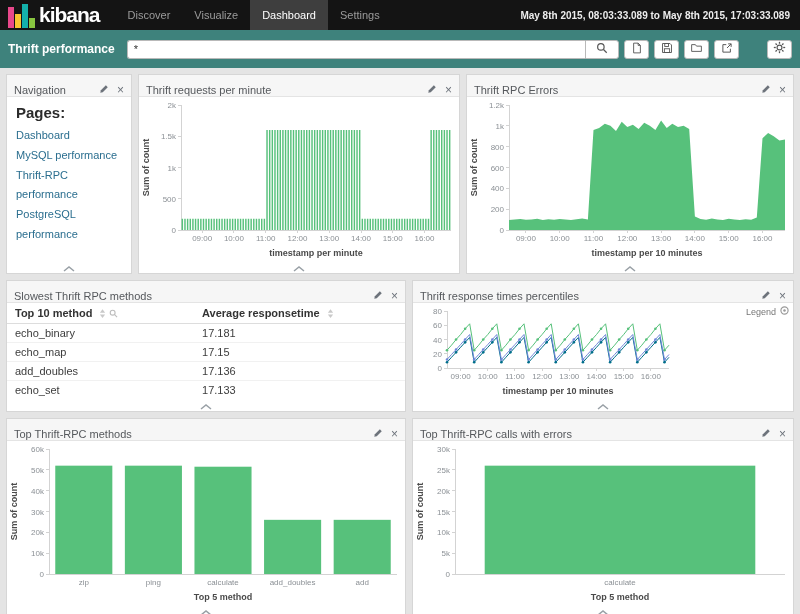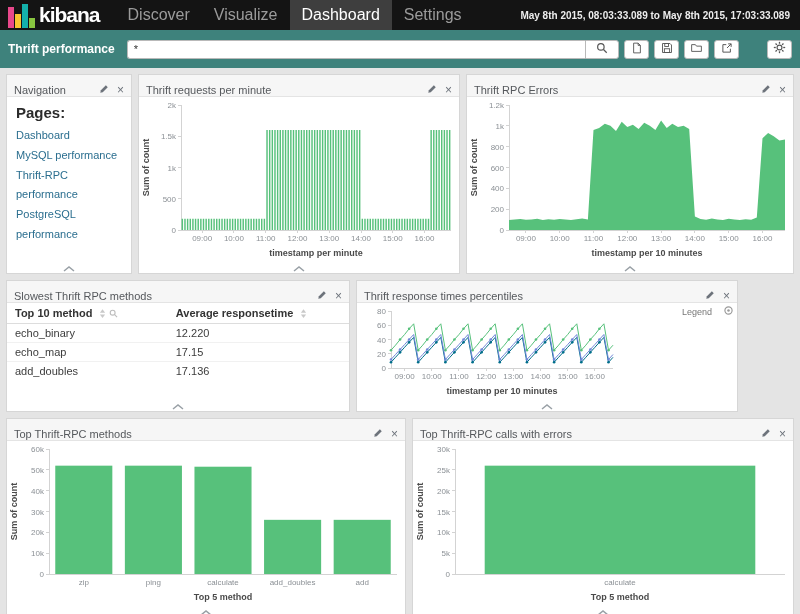--- a/index.html
+++ b/index.html
@@ -4,21 +4,21 @@
 <style>
 *{box-sizing:border-box;margin:0;padding:0}
 html,body{width:800px;height:614px;overflow:hidden;font-family:"Liberation Sans",sans-serif;background:#e4e4e4}
 
 .topbar{height:30px;background:#141414;display:flex;align-items:center;color:#fff}
 .brand{display:flex;align-items:center;height:30px;padding:0 8px;cursor:pointer}
 .logo-bars{display:flex;align-items:flex-end;height:26px;margin-right:3px}
 .logo-bars i{display:block;width:6px;margin-right:1px}
 .brand-text{font-size:21px;font-weight:bold;letter-spacing:-1px;color:#fff}
 .nav{display:flex;height:30px;margin-left:8px}
-.nav-item{padding:0 12px;line-height:30px;font-size:16px;color:#9b9b9b;cursor:pointer}
+.nav-item{padding:0 12px;line-height:30px;font-size:11px;color:#9b9b9b;cursor:pointer}
 .nav-item.active{background:#3e3e3e;color:#fff}
 .timerange{margin-left:auto;padding-right:10px;font-size:10px;font-weight:bold;color:#ededed;cursor:pointer;white-space:nowrap}
 
 .toolbar{height:38px;background:#3e827c;display:flex;align-items:center;padding:0 8px}
 .toolbar-title{color:#fff;font-weight:bold;font-size:12px;padding-right:12px;white-space:nowrap}
 .searchwrap{flex:1;display:flex;height:19px}
 .search-input{flex:1;border:1px solid #b9b9b9;border-right:none;border-radius:3px 0 0 3px;padding:0 6px;font-size:11px;color:#333;outline:none}
 .search-btn{width:34px;background:#fff;border:1px solid #b9b9b9;border-radius:0 3px 3px 0;display:flex;align-items:center;justify-content:center;cursor:pointer}
 .tool-btn{width:25px;height:19px;background:#fff;border:1px solid #b9b9b9;border-radius:3px;margin-left:5px;display:flex;align-items:center;justify-content:center;cursor:pointer}
 .gear-btn{margin-left:28px}
@@ -43,21 +43,21 @@
 td{font-size:11px;color:#3c3c3c;padding:3px 8px;border-top:1px solid #f1f1f1}
 td.num{color:#3c3c3c}
 
 .chart{position:absolute;left:0;top:0;right:0;bottom:0;cursor:crosshair}
 .chart.with-legend{right:116px}
 svg .tick{font-size:8px;fill:#8b9095;font-family:"Liberation Sans",sans-serif}
 svg .ax-title{font-size:9px;font-weight:bold;fill:#4a4a4a;font-family:"Liberation Sans",sans-serif}
 svg .axis{stroke:#d3d3d3;stroke-width:1;shape-rendering:crispEdges}
 
 .legend{position:absolute;right:4px;top:3px;width:110px;font-size:9px;color:#666}
-.legend-head{display:flex;align-items:center;justify-content:flex-end;gap:12px;margin-bottom:3px;color:#777}
+.legend-head{display:flex;align-items:center;justify-content:flex-end;gap:4px;margin-bottom:3px;color:#777}
 .legend-item{display:flex;align-items:center;gap:4px;line-height:1.55;white-space:nowrap;overflow:hidden;cursor:pointer}
 .legend-item .dot{width:7px;height:7px;border-radius:50%;flex:none;display:inline-block}
 .legend-label{font-size:8.5px;color:#666;overflow:hidden;text-overflow:ellipsis}
 </style>
 </head>
 <body>
 
 <header class="topbar">
   <div class="brand">
     <span class="logo-bars">
@@ -375,21 +375,21 @@
       <div class="panel-foot">
           <span><svg width="12" height="6" viewBox="0 0 12 6">
               <polyline points="1,5 6,1 11,5" fill="none" stroke="#99a0a6" stroke-width="1.5"></polyline>
             </svg></span>
         </div>
     </section>
   </div>
 
   <div class="row">
 
-    <section class="panel" style="width:344px;height:132px">
+    <section class="panel" style="width:400px;height:132px">
       <header class="panel-head">
         <span class="panel-title">Slowest Thrift RPC methods</span>
         <span class="panel-actions">
           <span class="icon-btn">
               <span><svg width="10" height="10" viewBox="0 0 16 16">
                   <path d="M2 14l1-4 8-8 3 3-8 8-4 1z" fill="#6d737b"></path>
                 </svg></span>
             </span>
           <span class="icon-btn">
               <span>×</span>
@@ -420,29 +420,33 @@
                         <path d="M4 0l3 4H1z" fill="#c9c9c9"></path>
                         <path d="M4 10L1 6h6z" fill="#c9c9c9"></path>
                       </svg></span>
                   </span>
               </th>
             </tr>
           </thead>
           <tbody>
             <tr>
                 <td>echo_binary</td>
-                <td class="num">12.220</td>
+                <td class="num">17.181</td>
               </tr>
             <tr>
                 <td>echo_map</td>
                 <td class="num">17.15</td>
               </tr>
             <tr>
                 <td>add_doubles</td>
                 <td class="num">17.136</td>
+              </tr>
+            <tr>
+                <td>echo_set</td>
+                <td class="num">17.133</td>
               </tr>
           </tbody>
         </table>
       </div>
       <div class="panel-foot">
           <span><svg width="12" height="6" viewBox="0 0 12 6">
               <polyline points="1,5 6,1 11,5" fill="none" stroke="#99a0a6" stroke-width="1.5"></polyline>
             </svg></span>
         </div>
     </section>

